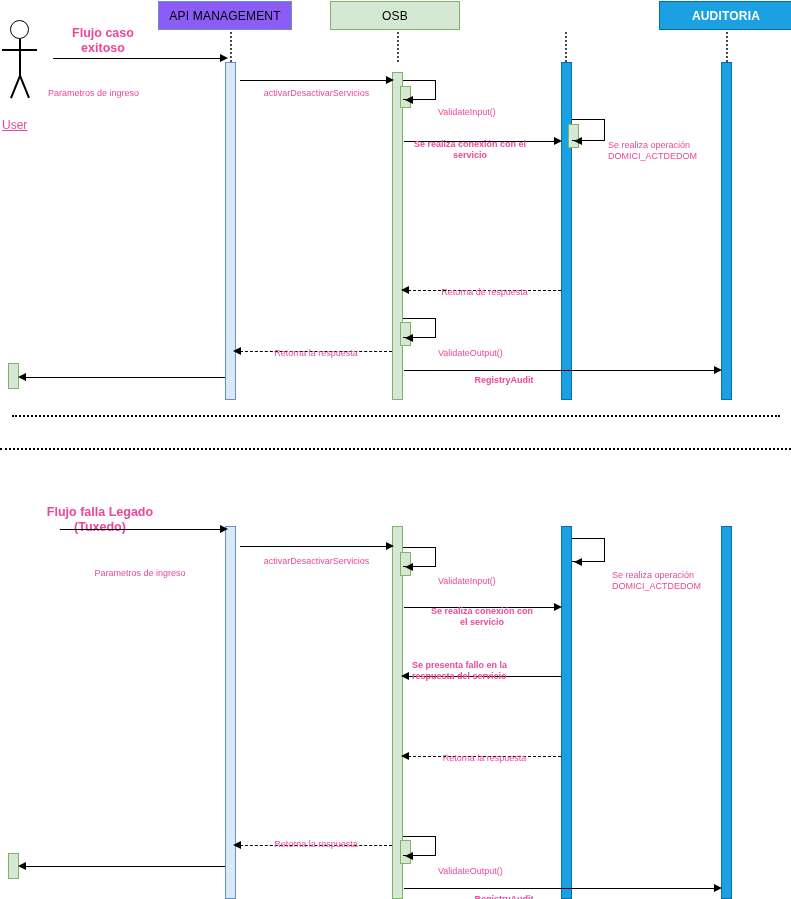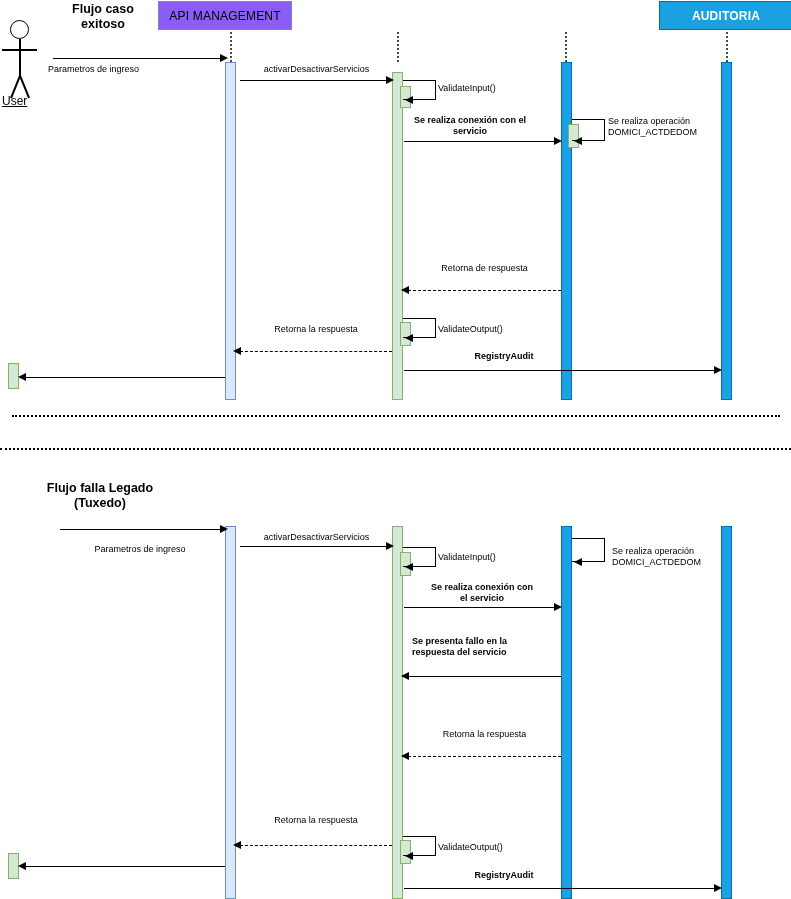--- a/index.html
+++ b/index.html
@@ -84,21 +84,22 @@
     border-bottom: 1.4px solid #000;
     border-left: 0;
   }
 
   
   .label {
     font-size: 9px;
     line-height: 11px;
     text-align: center;
     white-space: pre;
-    color: #000000;
+    color: #ec4899;
+    margin-top: 24px;
   }
   .label.bold { font-weight: bold; }
   .label.big  { font-size: 12.5px; font-weight: bold; line-height: 15px; }
   .label.user { font-size: 12px; text-align: left; }
 
   
   .sep {
     height: 0;
     border-top: 2px dotted #000;
   }
@@ -111,20 +112,23 @@
   }
   .sf-line { background: #000; }
 </style>
 </head>
 <body>
 
 <div id="canvas">
 
   <div class="abs participant blue-light" style="left:158px; top:1px; width:134px; height:29px;">
     <span>API MANAGEMENT</span>
+  </div>
+  <div class="abs participant green" style="left:330px; top:1px; width:130px; height:29px;">
+    <span>OSB</span>
   </div>
   <div class="abs participant blue-solid" style="left:659px; top:1px; width:134px; height:29px;">
     <span>AUDITORIA</span>
   </div>
 
   <div class="abs lifeline" style="left:230px; top:32px; height:30px;"></div>
   <div class="abs lifeline" style="left:397px; top:32px; height:30px;"></div>
   <div class="abs lifeline" style="left:565px; top:32px; height:30px;"></div>
   <div class="abs lifeline" style="left:726px; top:32px; height:30px;"></div>
 

